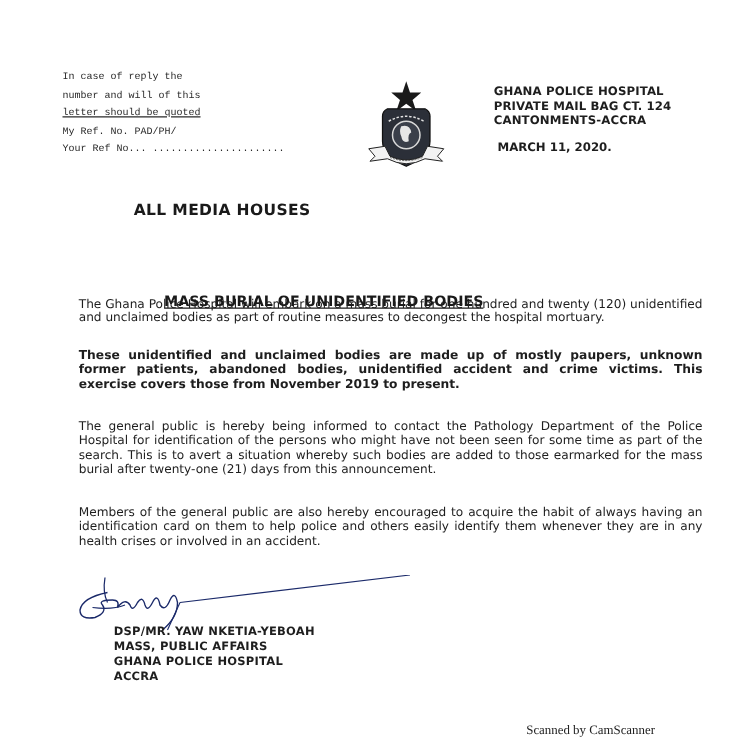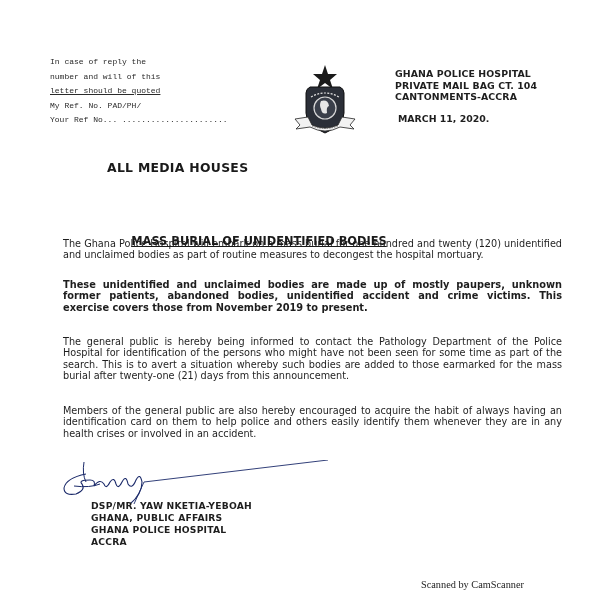--- a/index.html
+++ b/index.html
@@ -48,21 +48,21 @@
     <path d="M14,30 Q14,26 18,24 L48,24 Q52,26 52,30 L52,50 Q52,62 33,70 Q14,62 14,50 Z" fill="#2b2f38" stroke="#111" stroke-width="1"></path>
     <circle cx="33" cy="45" r="11" fill="#3a3f4a" stroke="#d8d8d8" stroke-width="1.2"></circle>
     <path d="M29,38 Q36,36 37,43 Q34,44 35,50 Q30,52 29,46 Q27,42 29,38 Z" fill="#e6e6e6"></path>
     <path d="M19,34 Q33,26 47,34" fill="none" stroke="#e2e2e2" stroke-width="1.2" stroke-dasharray="2,1.4"></path>
     <path d="M3,56 L16,54 L20,62 Q33,68 46,62 L50,54 L63,56 L58,62 L62,66 L48,64 Q33,72 18,64 L4,66 L8,62 Z" fill="#f2f2f2" stroke="#222" stroke-width="0.8"></path>
     <path d="M20,63 Q33,68 46,63" fill="none" stroke="#555" stroke-width="0.7" stroke-dasharray="1.5,1"></path>
   </svg>
 
   <div class="address">
     <div>GHANA POLICE HOSPITAL</div>
-    <div>PRIVATE MAIL BAG CT. 104</div>
+    <div>PRIVATE MAIL BAG CT. 124</div>
     <div>CANTONMENTS-ACCRA</div>
   </div>
   <div class="date">MARCH 11, 2020.</div>
 
   <div class="recipient">ALL MEDIA HOUSES</div>
 
   <div class="title">MASS BURIAL OF UNIDENTIFIED BODIES</div>
 
   <div class="body p1">The Ghana Police Hospital will embark on a mass burial for one hundred and twenty (120) unidentified and unclaimed bodies as part of routine measures to decongest the hospital mortuary.</div>
   <div class="body p2">These unidentified and unclaimed bodies are made up of mostly paupers, unknown former patients, abandoned bodies, unidentified accident and crime victims. This exercise covers those from November 2019 to present.</div>
@@ -72,19 +72,19 @@
   <svg class="signature" viewBox="0 0 270 45">
     <path d="M26,14 Q6,18 4,28 Q4,36 16,34 Q26,30 22,24 Q18,20 30,20 Q36,20 34,26 Q40,18 44,24 Q46,30 50,22 Q54,16 56,24 Q58,30 62,22 Q66,14 68,24 Q72,30 76,20 Q80,12 82,22 Q82,34 70,44" fill="none" stroke="#1b2a6a" stroke-width="1.1"></path>
     <path d="M24,2 Q22,14 26,22" fill="none" stroke="#1b2a6a" stroke-width="1"></path>
     <path d="M14,26 Q30,28 40,24" fill="none" stroke="#1b2a6a" stroke-width="1"></path>
     <path d="M84,22 L268,0" fill="none" stroke="#1b2a6a" stroke-width="0.9"></path>
     <path d="M84,22 L74,44" fill="none" stroke="#1b2a6a" stroke-width="0.9"></path>
   </svg>
 
   <div class="signatory">
     <div>DSP/MR. YAW NKETIA-YEBOAH</div>
-    <div>GHANA, PUBLIC AFFAIRS</div>
+    <div>MASS, PUBLIC AFFAIRS</div>
     <div>GHANA POLICE HOSPITAL</div>
     <div>ACCRA</div>
   </div>
 
   <div class="scanner">Scanned by CamScanner</div>
 </div>
 
 </body></html>

